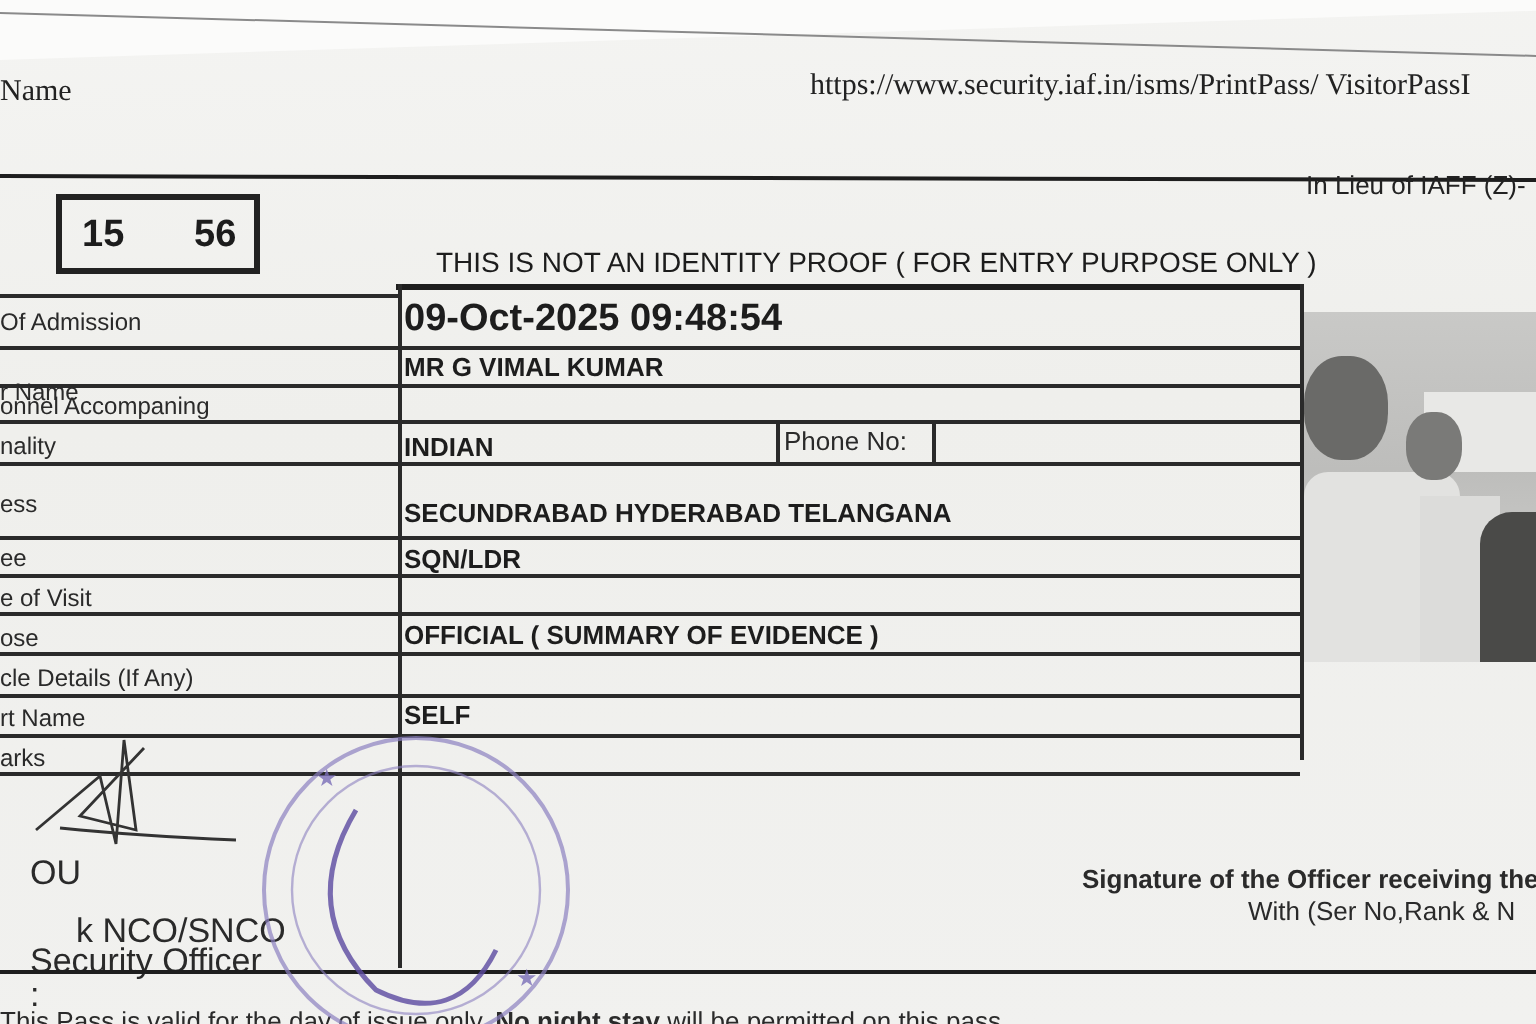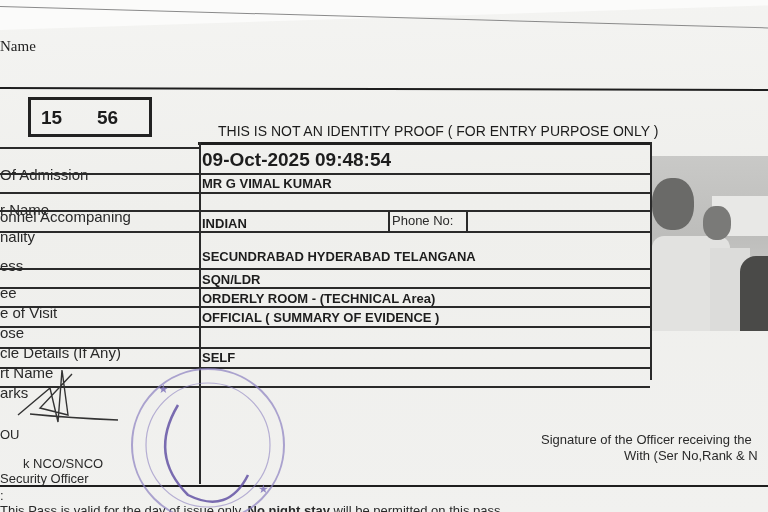--- a/index.html
+++ b/index.html
@@ -29,81 +29,83 @@
   .url {
     position: absolute; left: 405px; top: 35px;
     font-family: "Liberation Serif", serif; font-size: 15px; color: #222;
     white-space: nowrap;
   }
   .rule { position: absolute; background: #1e1e1e; }
   .in-lieu {
     position: absolute; left: 653px; top: 85px; font-size: 13px; color: #222; white-space: nowrap;
   }
   .pass-no-box {
-    position: absolute; left: 28px; top: 97px; width: 124px; height: 40px;
+    position: absolute; left: 28px; top: 97px; width: 102px; height: 40px;
     border: 3px solid #222; box-sizing: border-box;
   }
   .pass-no-a { position: absolute; left: 10px; top: 7px; font-size: 19px; font-weight: bold; }
   .pass-no-b { position: absolute; left: 66px; top: 7px; font-size: 19px; font-weight: bold; }
   .title {
     position: absolute; left: 222px; top: 106px; font-size: 14px; font-weight: bold;
     text-decoration: underline; white-space: nowrap; color: #1c1c1c;
   }
   .subtitle {
     position: absolute; left: 218px; top: 123px; font-size: 14px; white-space: nowrap; color: #1c1c1c;
   }
   
   .label {
-    position: absolute; left: 0; font-size: 15px; white-space: nowrap; color: #2a2a2a; margin-top: 12px;
+    position: absolute; left: 0; font-size: 12px; white-space: nowrap; color: #2a2a2a;
   }
   .hline { position: absolute; height: 1.5px; background: #2a2a2a; }
   .vline { position: absolute; width: 1.5px; background: #2a2a2a; }
   .value {
     position: absolute; left: 202px; font-size: 13px; font-weight: bold; white-space: nowrap; color: #1d1d1d;
   }
   .value.big { font-size: 19px; }
   .phone-label { position: absolute; left: 392px; top: 213px; font-size: 13px; color: #2a2a2a; }
   .photo {
     position: absolute; left: 652px; top: 156px; width: 116px; height: 175px;
     background: linear-gradient(180deg, #c9c9c7 0%, #bdbdbb 45%, #d6d6d4 100%);
     overflow: hidden;
   }
   .photo .bg-band { position: absolute; left: 60px; top: 40px; width: 70px; height: 40px; background: #e8e8e6; }
   .photo .head1 { position: absolute; left: 0; top: 22px; width: 42px; height: 52px; border-radius: 45%; background: #6a6a68; }
   .photo .body1 { position: absolute; left: 0; top: 80px; width: 78px; height: 100px; background: #e2e2e0; border-radius: 12px 12px 0 0; }
   .photo .head2 { position: absolute; left: 51px; top: 50px; width: 28px; height: 34px; border-radius: 45%; background: #7a7a78; }
   .photo .body2 { position: absolute; left: 58px; top: 92px; width: 40px; height: 90px; background: #dcdcda; }
   .photo .body3 { position: absolute; left: 88px; top: 100px; width: 30px; height: 80px; background: #4a4a48; border-radius: 16px 0 0 0; }
   .sig-officer {
-    position: absolute; left: 541px; top: 432px; font-size: 13px; white-space: nowrap; color: #2a2a2a;
+    position: absolute; left: 541px; top: 432px; font-size: 13px; white-space: nowrap; color: #2a2a2a; font-weight: bold;
   }
   .sig-with {
     position: absolute; left: 624px; top: 448px; font-size: 13px; white-space: nowrap; color: #2a2a2a;
   }
-  .left-frag { position: absolute; left: 0; font-size: 13px; white-space: nowrap; color: #2a2a2a; }
+  .left-frag { position: absolute; left: 15px; font-size: 17px; white-space: nowrap; color: #2a2a2a; }
   .footer-note {
     position: absolute; left: 0; top: 503px; font-size: 13px; white-space: nowrap; color: #2a2a2a;
   }
   .footer-note b { font-weight: bold; }
   .stamp {
     position: absolute; left: 118px; top: 365px; width: 180px; height: 160px;
     pointer-events: none;
   }
   .signature { position: absolute; left: 10px; top: 360px; width: 110px; height: 70px; pointer-events: none; }
 </style>
 </head>
 <body>
 
 <div class="paper">
   <div class="top-fold"></div>
   <div class="fold-line"></div>
 
   <div class="pass-frag">Name</div>
+  <div class="url">https://www.security.iaf.in/isms/PrintPass/ VisitorPassI</div>
 
   <div class="rule" style="left:0;top:88px;width:768px;height:2px;transform:rotate(0.15deg);"></div>
+  <div class="in-lieu">In Lieu of IAFF (Z)-</div>
 
   <div class="pass-no-box">
     <span class="pass-no-a">15</span>
     <span class="pass-no-b">56</span>
   </div>
 
   <div class="subtitle">THIS IS NOT AN IDENTITY PROOF ( FOR ENTRY PURPOSE ONLY )</div>
 
   <div class="hline" style="left:0;top:147px;width:200px;"></div>
   <div class="rule" style="left:198px;top:142px;width:452px;height:2.5px;"></div>
@@ -138,21 +140,20 @@
   <div class="label" style="top:332px;">cle Details (If Any)</div>
   <div class="label" style="top:352px;">rt Name</div>
   <div class="label" style="top:372px;">arks</div>
 
   <div class="value big" style="top:149px;">09-Oct-2025 09:48:54</div>
   <div class="value" style="top:176px;">MR G VIMAL KUMAR</div>
   <div class="value" style="top:195px;"></div>
   <div class="value" style="top:216px;">INDIAN</div>
   <div class="value" style="top:249px;">SECUNDRABAD HYDERABAD TELANGANA</div>
   <div class="value" style="top:272px;">SQN/LDR</div>
-  <div class="value" style="top:291px;">ORDERLY ROOM - (TECHNICAL Area)</div>
   <div class="value" style="top:310px;">OFFICIAL ( SUMMARY OF EVIDENCE )</div>
   <div class="value" style="top:331px;"></div>
   <div class="value" style="top:350px;">SELF</div>
   <div class="value" style="top:370px;"></div>
 
   <div class="photo">
     <div class="bg-band"></div>
     <div class="head1"></div>
     <div class="body1"></div>
     <div class="head2"></div>

